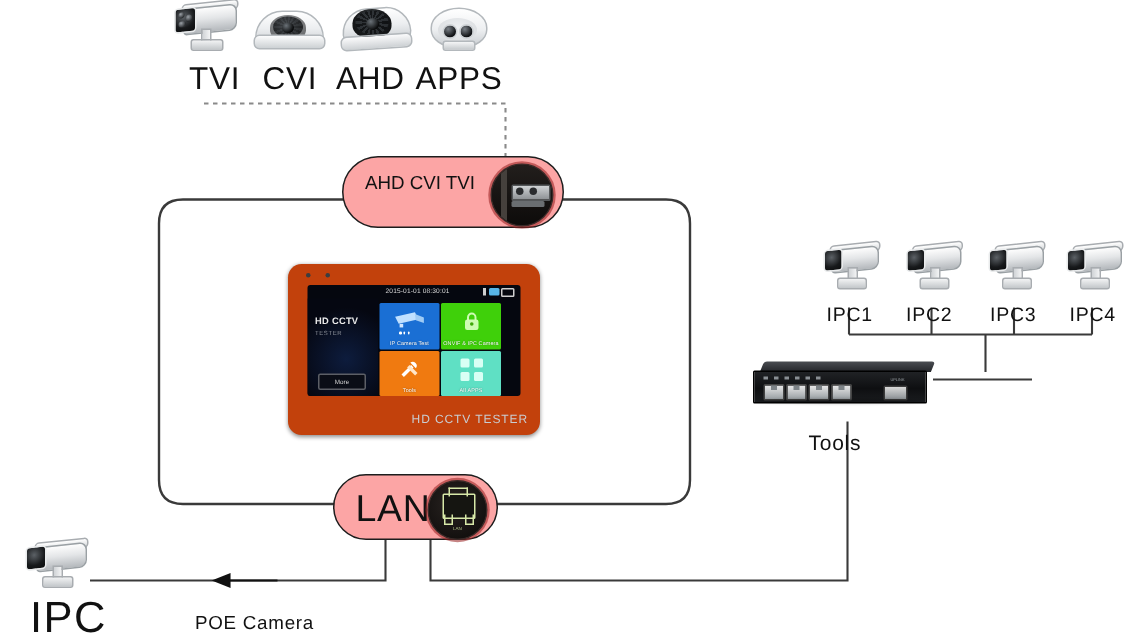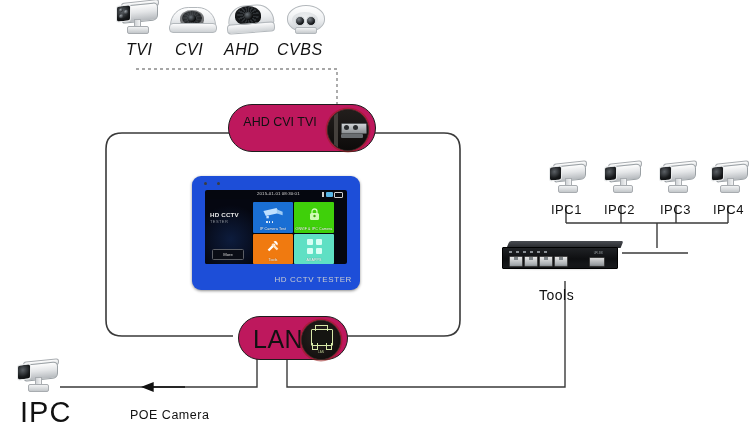--- a/index.html
+++ b/index.html
@@ -6,42 +6,42 @@
   html,body{margin:0;padding:0;background:#ffffff;}
   body{width:750px;height:427px;position:relative;overflow:hidden;
        font-family:"Liberation Sans", sans-serif;color:#141414;}
   #stage{position:absolute;left:0;top:0;width:750px;height:427px;}
 
   .abs{position:absolute;}
 
   
   .lbl{position:absolute;font-family:"Liberation Sans", sans-serif;color:#111;
        white-space:nowrap;letter-spacing:.5px;}
-  .lbl-analog{font-size:16px;font-weight:400;font-style:italic;}
+  .lbl-analog{font-size:21px;font-weight:400;}
   .lbl-ipc{font-size:13px;}
   .lbl-switch{font-size:14px;}
   .lbl-bigipc{font-size:29px;letter-spacing:1px;}
   .lbl-poe{font-size:12.5px;}
 
   
-  .pill{position:absolute;background:#be185d;border:1.6px solid #1d1d1d;
+  .pill{position:absolute;background:#fca5a5;border:1.6px solid #1d1d1d;
         border-radius:26px;box-sizing:border-box;}
   .pill-text{position:absolute;font-size:12.5px;line-height:14px;
              text-align:center;color:#111;white-space:nowrap;}
   .pill-text.two{line-height:15px;}
   .lan-text{position:absolute;font-size:25px;color:#111;letter-spacing:.5px;}
 
   
   .portcircle{position:absolute;border-radius:50%;overflow:hidden;
               background:#161310;border:1px solid #3a2a28;
               box-shadow:0 0 0 1.5px rgba(150,30,30,.55);}
 
   
   #tester{position:absolute;left:192px;top:176px;width:168px;height:114px;
-          background:#1d4ed8;border-radius:9px;
+          background:#c2410c;border-radius:9px;
           box-shadow:0 1px 3px rgba(0,0,0,.45);}
   #tester .bezeltop{position:absolute;left:8px;top:5px;width:36px;height:6px;}
   #tester .dot{position:absolute;width:3px;height:3px;border-radius:50%;
                background:#3b3d40;top:1px;}
   #screen{position:absolute;left:13px;top:14px;width:142px;height:74px;
           background:#05070f;border-radius:2px;overflow:hidden;}
   .statusbar{position:absolute;left:0;top:0;width:142px;height:9px;}
   .st-time{position:absolute;left:52px;top:1px;font-size:4.4px;color:#d8d8d8;
            letter-spacing:.1px;font-family:"Liberation Sans", sans-serif;}
   .st-icons{position:absolute;right:4px;top:1.5px;display:flex;gap:1.5px;align-items:center;}
@@ -225,21 +225,21 @@
     <div class="ball"></div>
     <div class="face"></div>
     <div class="eye" style="left:14px;top:14px;"></div>
     <div class="eye" style="left:25px;top:14px;"></div>
     <div class="mount"></div>
   </div>
 
   <div class="lbl lbl-analog" style="left:126px;top:41px;">TVI</div>
   <div class="lbl lbl-analog" style="left:175px;top:41px;">CVI</div>
   <div class="lbl lbl-analog" style="left:224px;top:41px;">AHD</div>
-  <div class="lbl lbl-analog" style="left:277px;top:41px;">CVBS</div>
+  <div class="lbl lbl-analog" style="left:277px;top:41px;">APPS</div>
 
   <div class="pill" style="left:228px;top:104px;width:148px;height:48px;">
     <div class="pill-text two" style="left:8px;top:10px;width:86px;">AHD CVI TVI</div>
     <div class="portcircle" style="left:98px;top:4px;width:40px;height:40px;">
       <div style="position:absolute;left:0;top:0;width:40px;height:40px;
                   background:linear-gradient(180deg,#221e1c,#0d0b0a);"></div>
       <div style="position:absolute;left:6px;top:2px;width:4px;height:36px;
                   background:#45403c;"></div>
       <div style="position:absolute;left:13px;top:13px;width:24px;height:9px;
                   background:linear-gradient(180deg,#cfd2d4,#8d9194);border:.7px solid #55585a;
@@ -317,21 +317,21 @@
           <span style="background:#d8fff4;border-radius:1px;"></span>
           <span style="background:#d8fff4;border-radius:1px;"></span>
         </div>
         <div class="tlabel">All APPS</div>
       </div>
     </div>
 
     <div class="brand">HD CCTV TESTER</div>
   </div>
 
-  <div class="pill" style="left:238px;top:316px;width:110px;height:44px;">
+  <div class="pill" style="left:222px;top:316px;width:110px;height:44px;">
     <div class="lan-text" style="left:14px;top:8px;">LAN</div>
     <div class="portcircle" style="left:62px;top:3px;width:38px;height:38px;">
       <div style="position:absolute;left:0;top:0;width:38px;height:38px;
                   background:radial-gradient(circle at 45% 40%,#2a2422,#0b0908);"></div>
       <div style="position:absolute;left:9px;top:8px;width:20px;height:15px;
                   border:1.4px solid #d7e8a8;border-radius:1px;background:#151511;"></div>
       <div style="position:absolute;left:13px;top:4px;width:11px;height:5px;
                   border:1.3px solid #d7e8a8;border-bottom:none;"></div>
       <div style="position:absolute;left:10px;top:22px;width:4px;height:6px;
                   border:1.2px solid #d7e8a8;border-top:none;"></div>

